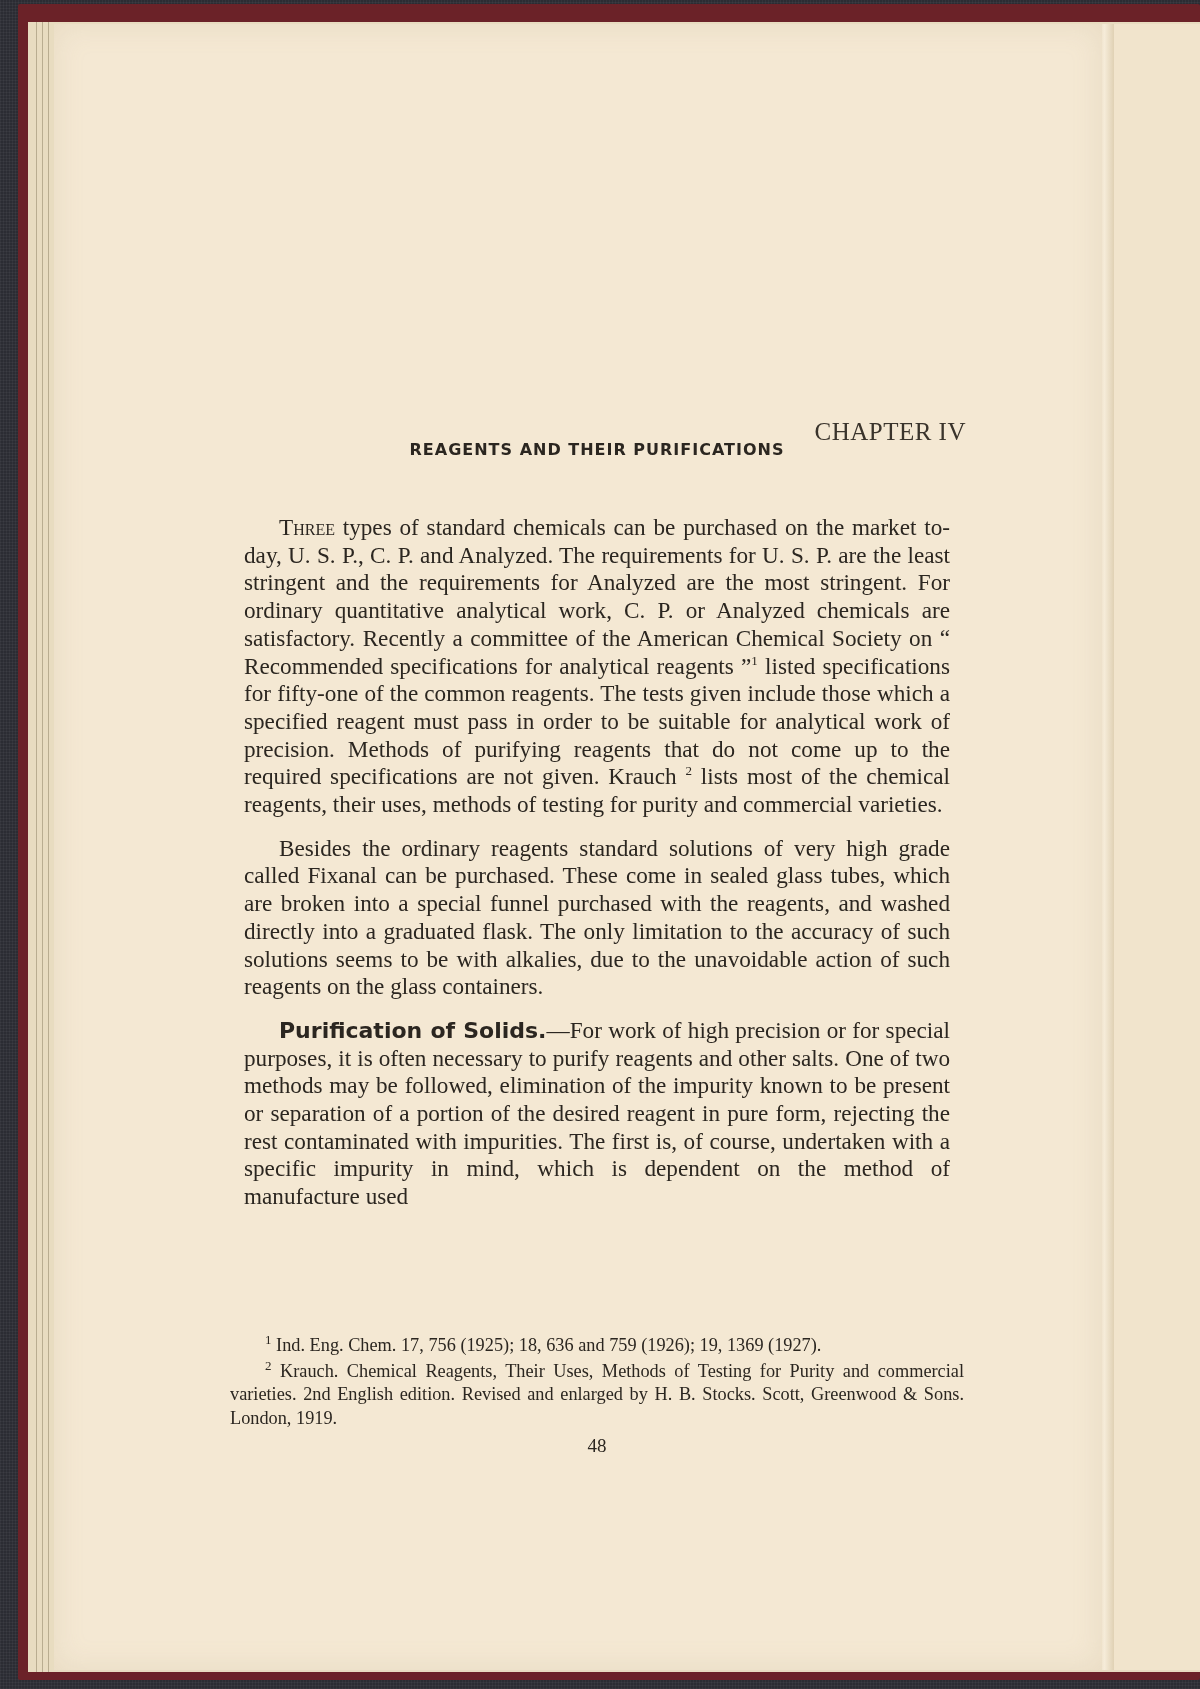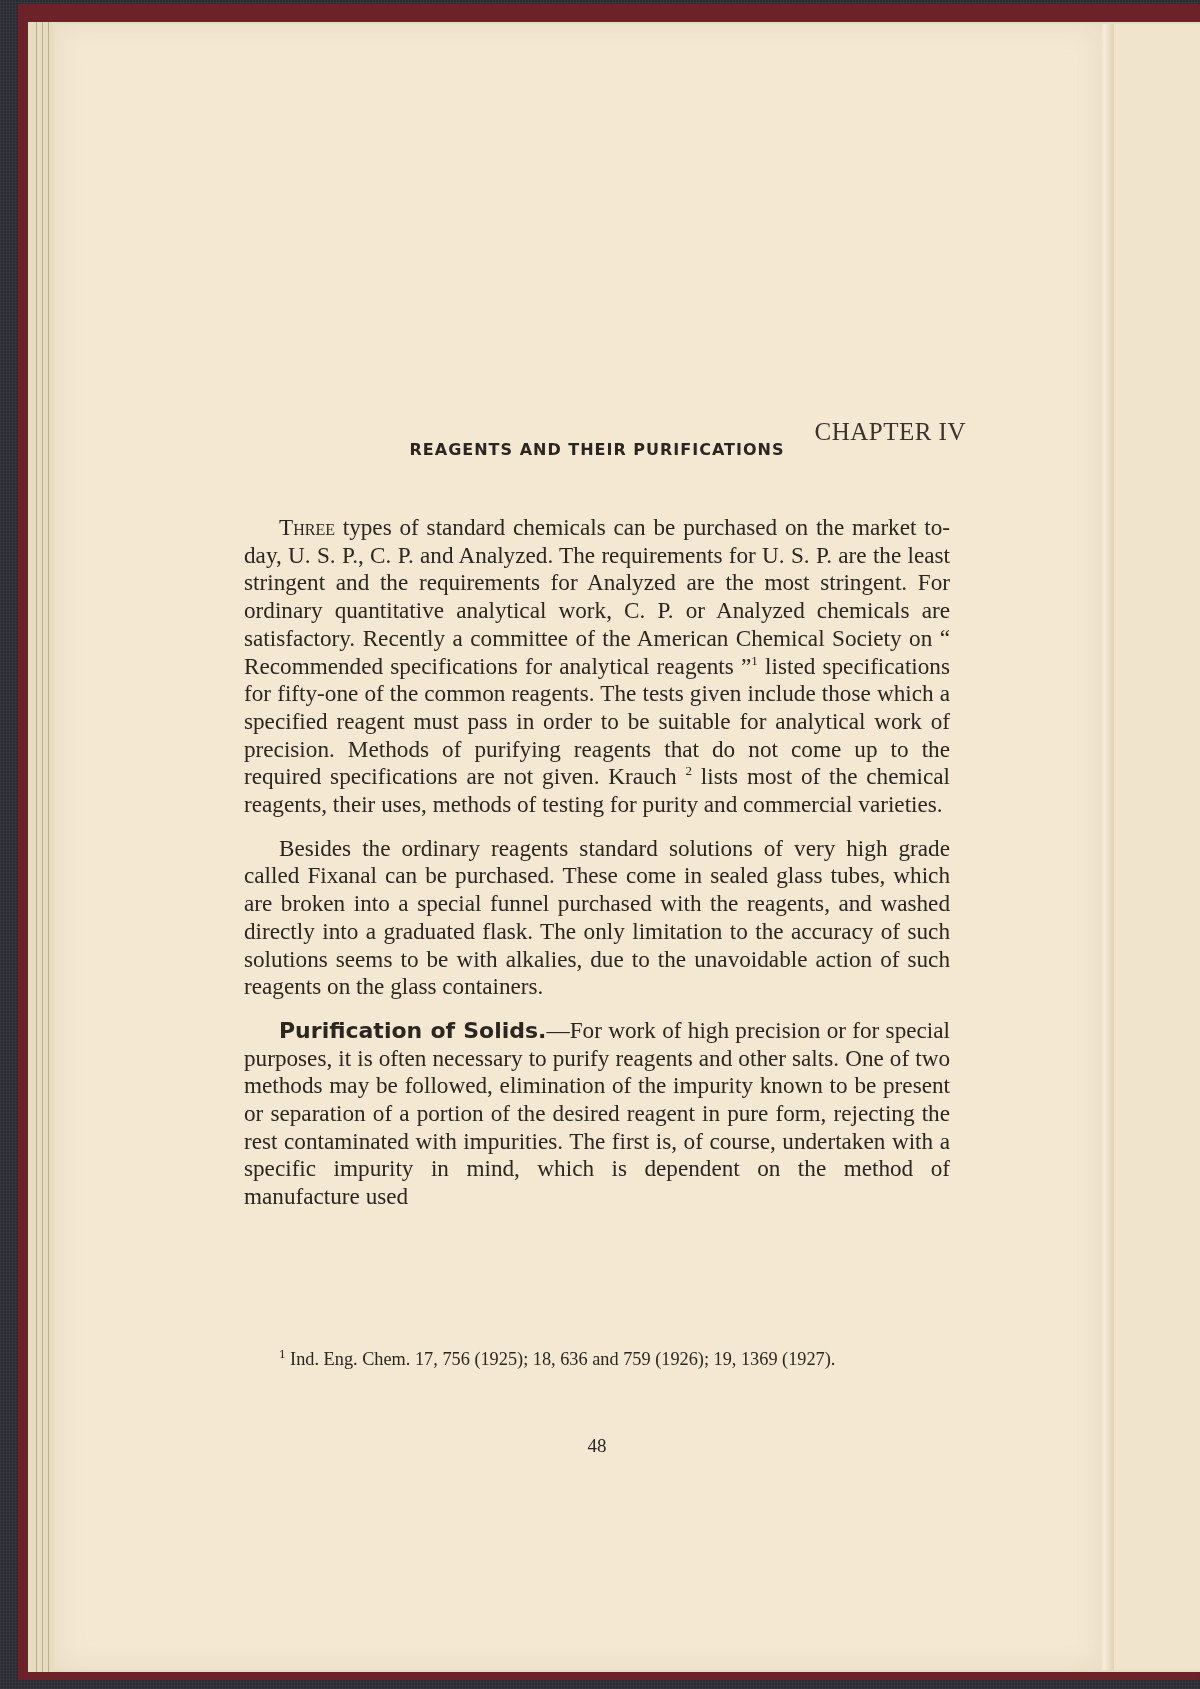--- a/index.html
+++ b/index.html
@@ -62,21 +62,21 @@
   }
   .body-text p { margin:16px; text-indent:35px; }
   .smallcaps { font-variant:small-caps; }
   .run-in { font-family:"DejaVu Sans", sans-serif; font-weight:bold; font-size:22px; }
   sup { font-size:13px; line-height:0; vertical-align:super; }
   .footnotes {
     position:absolute; left:0; top:950px; width:738px;
     font-family:"Liberation Serif", serif; font-size:18.3px; line-height:23.5px;
     text-align:justify; color:#2b2620;
   }
-  .footnotes p { margin:16px; text-indent:35px; }
+  .footnotes p { margin:2px; text-indent:35px; }
   .page-number {
     position:absolute; left:0; top:1053px; width:738px; text-align:center;
     font-family:"Liberation Serif", serif; font-size:19px; color:#2b2620;
   }
 </style>
 </head>
 <body>
 
 <div class="cover-cloth"></div>
 <div class="cover-red"></div>
@@ -94,16 +94,17 @@
   <div class="chapter-title">REAGENTS AND THEIR PURIFICATIONS</div>
 
   <div class="body-text">
     <p><span class="smallcaps">Three</span><span> types of standard chemicals can be purchased on the market to-day, U. S. P., C. P. and Analyzed. The requirements for U. S. P. are the least stringent and the requirements for Analyzed are the most stringent. For ordinary quantitative analytical work, C. P. or Analyzed chemicals are satisfactory. Recently a committee of the American Chemical Society on “ Recommended specifications for analytical reagents ”</span><sup>1</sup><span> listed specifications for fifty-one of the common reagents. The tests given include those which a specified reagent must pass in order to be suitable for analytical work of precision. Methods of purifying reagents that do not come up to the required specifications are not given. Krauch </span><sup>2</sup><span> lists most of the chemical reagents, their uses, methods of testing for purity and commercial varieties.</span></p>
     <p><span>Besides the ordinary reagents standard solutions of very high grade called Fixanal can be purchased. These come in sealed glass tubes, which are broken into a special funnel purchased with the reagents, and washed directly into a graduated flask. The only limitation to the accuracy of such solutions seems to be with alkalies, due to the unavoidable action of such reagents on the glass containers.</span></p>
     <p><span class="run-in">Purification of Solids.</span><span>—For work of high precision or for special purposes, it is often necessary to purify reagents and other salts. One of two methods may be followed, elimination of the impurity known to be present or separation of a portion of the desired reagent in pure form, rejecting the rest contaminated with impurities. The first is, of course, undertaken with a specific impurity in mind, which is dependent on the method of manufacture used</span></p>
   </div>
 
   <div class="footnotes">
     <p><sup>1</sup><span> Ind. Eng. Chem. 17, 756 (1925); 18, 636 and 759 (1926); 19, 1369 (1927).</span></p>
+    <p><sup>2</sup><span> Krauch. Chemical Reagents, Their Uses, Methods of Testing for Purity and commercial varieties. 2nd English edition. Revised and enlarged by H. B. Stocks. Scott, Greenwood &amp; Sons. London, 1919.</span></p>
   </div>
 
   <div class="page-number">48</div>
 </div>
 
 </body></html>

